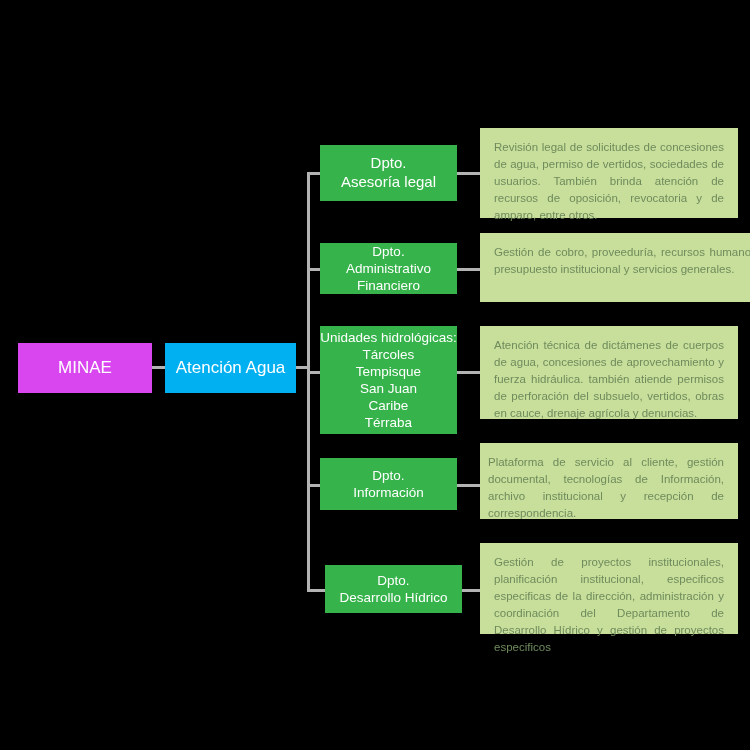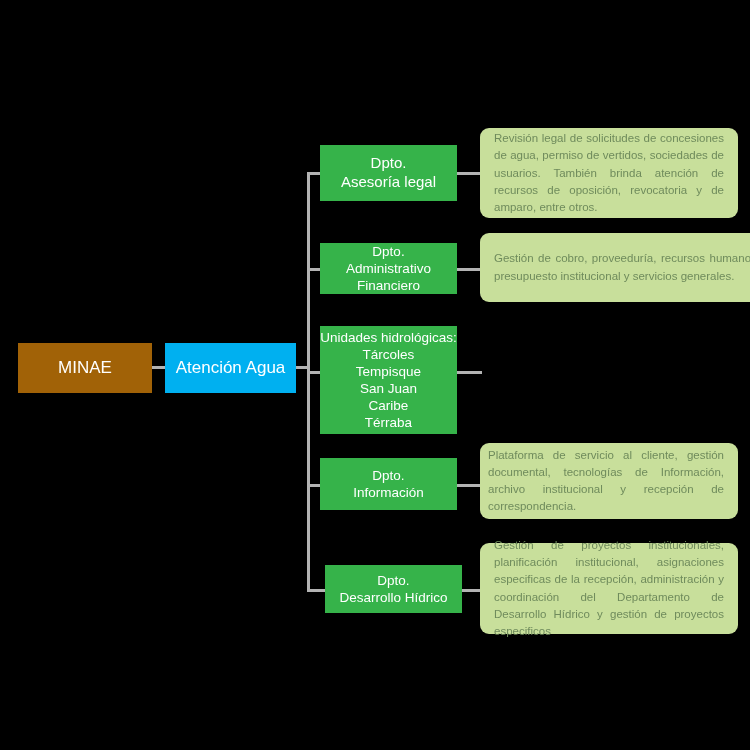--- a/index.html
+++ b/index.html
@@ -30,21 +30,21 @@
     box-sizing: border-box;
     display: flex;
     align-items: center;
     justify-content: center;
     text-align: center;
     color: #ffffff;
     line-height: 1.26;
     white-space: pre-line;
   }
   .node-minae {
-    background: #a16207;
+    background: #d946ef;
     font-size: 17px;
   }
   .node-direccion {
     background: #00b0f0;
     font-size: 17px;
   }
   .node-dept {
     background: #36b34a;
     font-size: 13.5px;
   }
@@ -53,22 +53,21 @@
   .panel {
     position: absolute;
     box-sizing: border-box;
     background: #c8df9b;
     color: #6f8b5c;
     font-size: 11.5px;
     line-height: 1.48;
     text-align: justify;
     padding: 11px 14px 11px 14px;
     display: flex;
-    align-items: center;
-    border-radius: 9px;
+    align-items: flex-start;
   }
   .panel span { display: block; width: 100%; }
 </style>
 </head>
 <body>
 
 <div id="canvas">
 
   <div class="line line-h" style="left:152px; top:366px; width:14px;"></div>
 
@@ -113,22 +112,25 @@
 Desarrollo Hídrico</div>
 
   <div class="panel" style="left:480px; top:128px; width:258px; height:90px;">
     <span>Revisión legal de solicitudes de concesiones de agua, permiso de vertidos, sociedades de usuarios. También brinda atención de recursos de oposición, revocatoria y de amparo, entre otros.</span>
   </div>
 
   <div class="panel" style="left:480px; top:233px; width:294px; height:69px;">
     <span>Gestión de cobro, proveeduría, recursos humanos, presupuesto institucional y servicios generales.</span>
   </div>
 
+  <div class="panel" style="left:480px; top:326px; width:258px; height:93px;">
+    <span>Atención técnica de dictámenes de cuerpos de agua, concesiones de aprovechamiento y fuerza hidráulica. también atiende permisos de perforación del subsuelo, vertidos, obras en cauce, drenaje agrícola y denuncias.</span>
+  </div>
 
   <div class="panel" style="left:480px; top:443px; width:258px; height:76px;padding-left:8px;">
     <span>Plataforma de servicio al cliente, gestión documental, tecnologías de Información, archivo institucional y recepción de correspondencia.</span>
   </div>
 
   <div class="panel" style="left:480px; top:543px; width:258px; height:91px;">
-    <span>Gestión de proyectos institucionales, planificación institucional, asignaciones especificas de la recepción, administración y coordinación del Departamento de Desarrollo Hídrico y gestión de proyectos especificos</span>
+    <span>Gestión de proyectos institucionales, planificación institucional, especificos especificas de la dirección, administración y coordinación del Departamento de Desarrollo Hídrico y gestión de proyectos especificos</span>
   </div>
 
 </div>
 
 </body></html>

